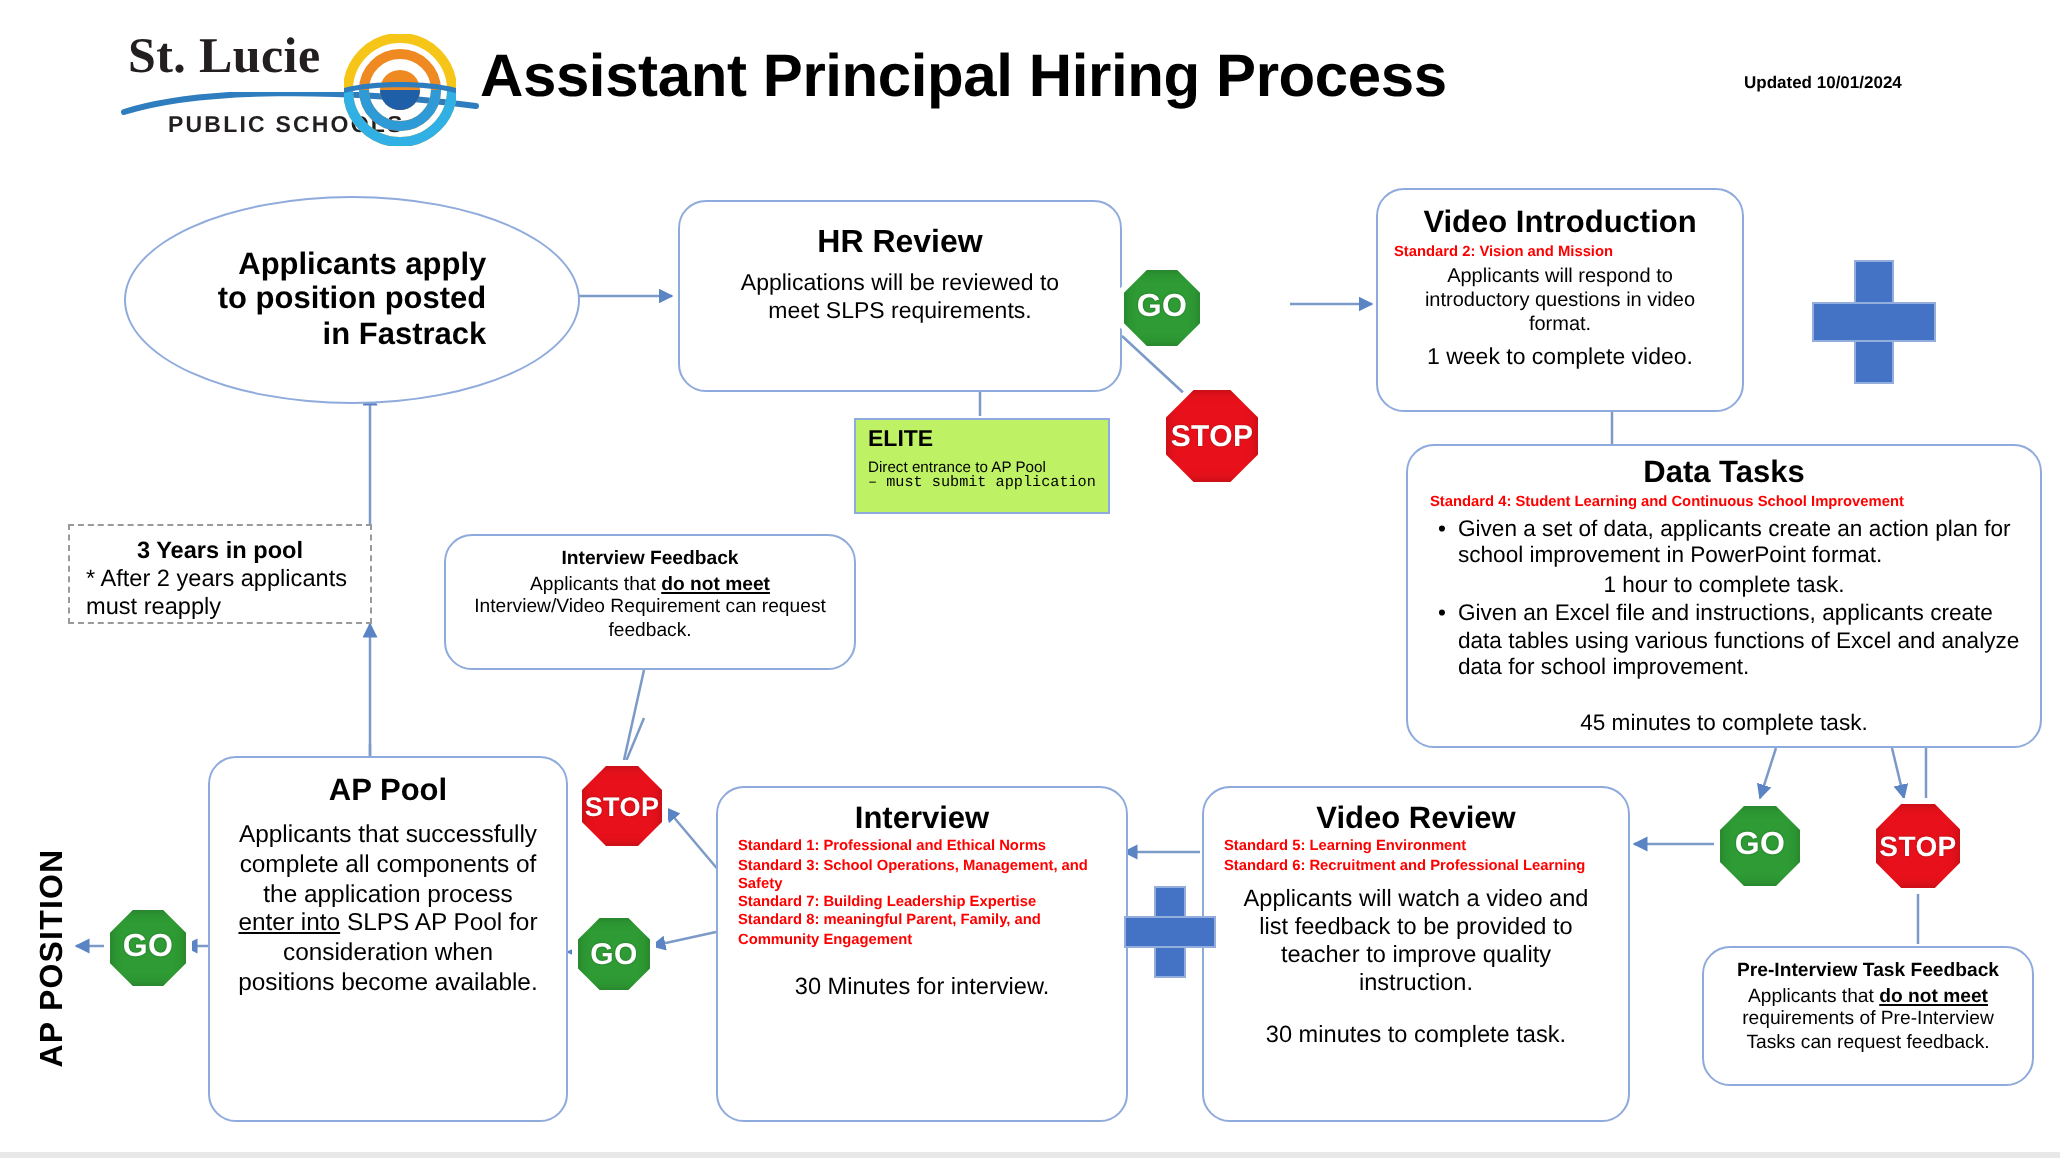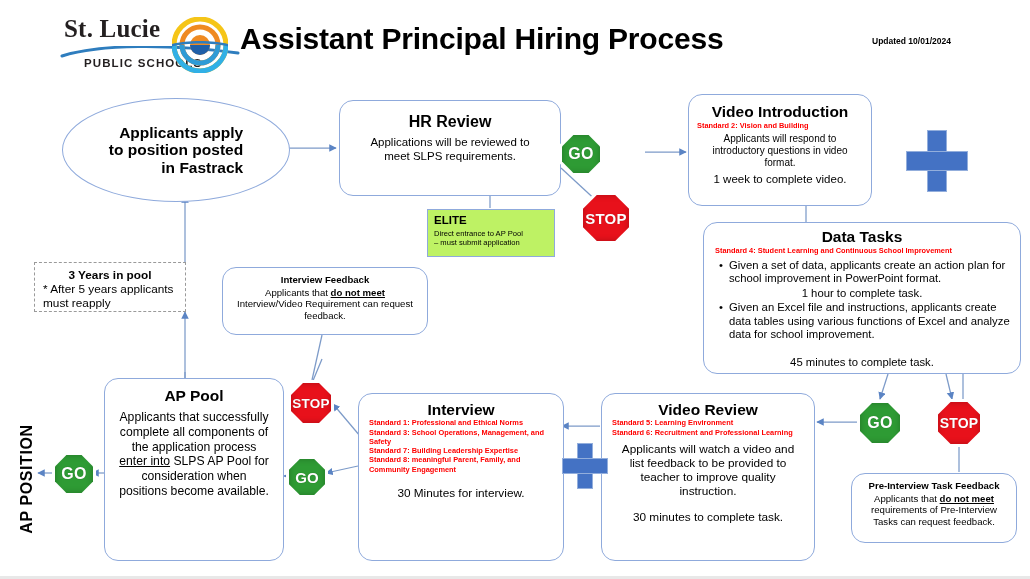--- a/index.html
+++ b/index.html
@@ -187,26 +187,26 @@
   </div>
 
   <div class="node rbox" style="left:339px; top:100px; width:222px; height:96px; padding-top:12px;">
     <div class="ttl" style="font-size:16px;">HR Review</div>
     <div class="body" style="font-size:11.5px; margin-top:5px; padding:0 14px;">Applications will be reviewed to meet SLPS requirements.</div>
   </div>
 
   <div class="node elitebox" style="left:427px; top:209px; width:128px; height:48px;">
     <div class="ttl" style="font-size:11.5px;">ELITE</div>
     <div class="body" style="font-size:7.6px; margin-top:2px;">Direct entrance to AP Pool</div>
-    <div class="body" style="font-size:7.6px;">– must submit application</div>
+    <div class="body" style="font-size:7.6px;font-family:Liberation Mono, monospace;">– must submit application</div>
   </div>
 
   <div class="node rbox" style="left:688px; top:94px; width:184px; height:112px; padding-top:8px;">
     <div class="ttl" style="font-size:15.5px;">Video Introduction</div>
-    <div class="std" style="margin:1px 0 2px 0;">Standard 2: Vision and Building</div>
+    <div class="std" style="margin:1px 0 2px 0;">Standard 2: Vision and Mission</div>
     <div class="body" style="font-size:10px; padding:0 10px;">Applicants will respond to introductory questions in video format.</div>
     <div class="body" style="font-size:11.5px; margin-top:4px;">1 week to complete video.</div>
   </div>
 
   <div class="node rbox" style="left:703px; top:222px; width:318px; height:152px; padding:5px 9px; text-align:left;">
     <div class="ttl" style="font-size:15.5px; text-align:center;">Data Tasks</div>
     <div class="std" style="margin:1px 0 3px 2px;">Standard 4: Student Learning and Continuous School Improvement</div>
     <div style="display:flex; gap:6px; font-size:11.3px; line-height:1.18; padding-left:6px;">
       <span>•</span>
       <span>Given a set of data, applicants create an action plan for school improvement in PowerPoint format.</span>
@@ -238,21 +238,21 @@
 
   <div class="node rbox" style="left:104px; top:378px; width:180px; height:183px; padding-top:8px;">
     <div class="ttl" style="font-size:15.5px;">AP Pool</div>
     <div class="body" style="font-size:12.2px; margin-top:6px; padding:0 4px;">
       <span>Applicants that successfully complete all components of the application process </span><span class="u">enter into</span><span> SLPS AP Pool for consideration when positions become available.</span>
     </div>
   </div>
 
   <div class="node dashbox" style="left:34px; top:262px; width:152px; height:50px;">
     <div class="ttl" style="font-size:11.8px; text-align:center;">3 Years in pool</div>
-    <div class="body" style="font-size:11.8px;">* After 5 years applicants must reapply</div>
+    <div class="body" style="font-size:11.8px;">* After 2 years applicants must reapply</div>
   </div>
 
   <div class="node rbox" style="left:222px; top:267px; width:206px; height:68px; padding-top:7px;">
     <div class="ttl" style="font-size:9.6px;">Interview Feedback</div>
     <div class="body" style="font-size:9.6px; margin-top:1px;">
       <span>Applicants that </span><span class="bu">do not meet</span>
     </div>
     <div class="body" style="font-size:9.6px;">Interview/Video Requirement can request feedback.</div>
   </div>
 

